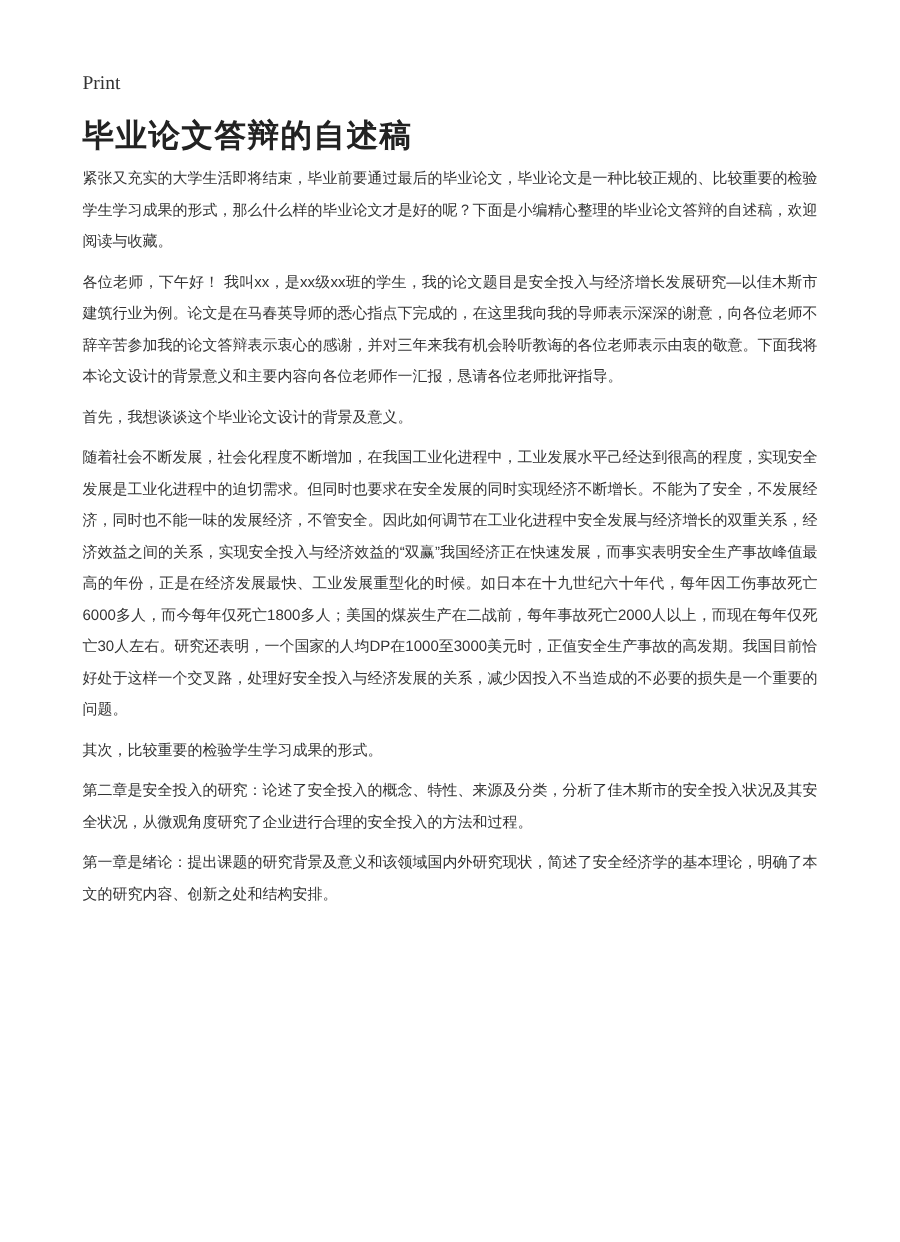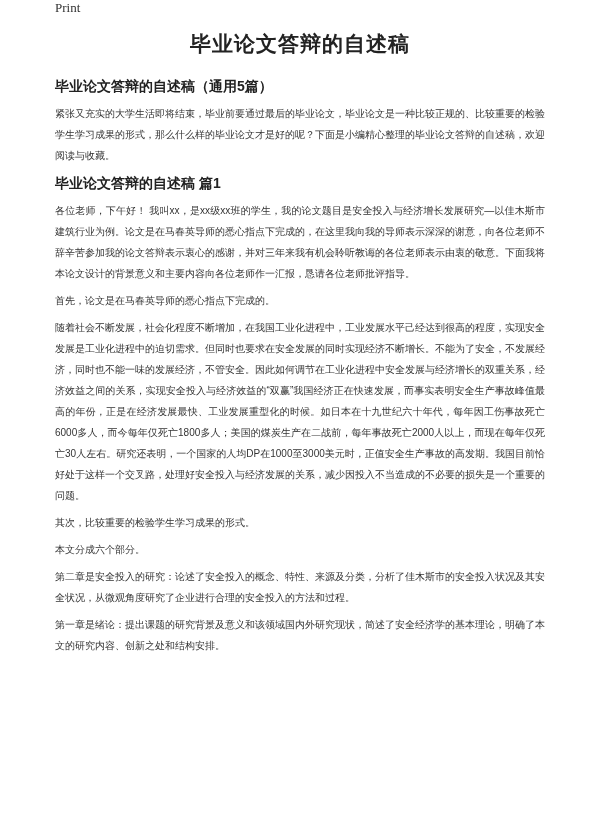--- a/index.html
+++ b/index.html
@@ -14,31 +14,32 @@
     margin: 0 auto;
     background: #ffffff;
     box-sizing: border-box;
     padding: 0 55px;
     overflow: hidden;
     font-family: "Liberation Sans", "DejaVu Sans", sans-serif;
     color: #333333;
   }
   .print-label {
     margin: 0;
+    padding-top: 47px;
     font-family: "Liberation Serif", "DejaVu Serif", serif;
     font-size: 13px;
     line-height: 15px;
     color: #333333;
   }
   .doc-title {
     margin: 16px 0 0 0;
     font-size: 21px;
     line-height: 25px;
     font-weight: bold;
-    text-align: center;
+    text-align: left;
     color: #222222;
     letter-spacing: 1px;
   }
   .doc-subtitle {
     margin: 20px 0 0 0;
     font-size: 14px;
     line-height: 21px;
     font-weight: bold;
     color: #222222;
   }
@@ -58,32 +59,29 @@
   }
 </style>
 </head>
 <body>
 
 <div class="page">
   <div class="print-label">Print</div>
 
   <h1 class="doc-title">毕业论文答辩的自述稿</h1>
 
-  <h2 class="doc-subtitle">毕业论文答辩的自述稿（通用5篇）</h2>
 
   <p class="para">紧张又充实的大学生活即将结束，毕业前要通过最后的毕业论文，毕业论文是一种比较正规的、比较重要的检验学生学习成果的形式，那么什么样的毕业论文才是好的呢？下面是小编精心整理的毕业论文答辩的自述稿，欢迎阅读与收藏。</p>
 
-  <h3 class="section-heading">毕业论文答辩的自述稿 篇1</h3>
 
   <p class="para">各位老师，下午好！ 我叫xx，是xx级xx班的学生，我的论文题目是安全投入与经济增长发展研究—以佳木斯市建筑行业为例。论文是在马春英导师的悉心指点下完成的，在这里我向我的导师表示深深的谢意，向各位老师不辞辛苦参加我的论文答辩表示衷心的感谢，并对三年来我有机会聆听教诲的各位老师表示由衷的敬意。下面我将本论文设计的背景意义和主要内容向各位老师作一汇报，恳请各位老师批评指导。</p>
 
-  <p class="para">首先，论文是在马春英导师的悉心指点下完成的。</p>
+  <p class="para">首先，我想谈谈这个毕业论文设计的背景及意义。</p>
 
   <p class="para">随着社会不断发展，社会化程度不断增加，在我国工业化进程中，工业发展水平己经达到很高的程度，实现安全发展是工业化进程中的迫切需求。但同时也要求在安全发展的同时实现经济不断增长。不能为了安全，不发展经济，同时也不能一味的发展经济，不管安全。因此如何调节在工业化进程中安全发展与经济增长的双重关系，经济效益之间的关系，实现安全投入与经济效益的“双赢”我国经济正在快速发展，而事实表明安全生产事故峰值最高的年份，正是在经济发展最快、工业发展重型化的时候。如日本在十九世纪六十年代，每年因工伤事故死亡6000多人，而今每年仅死亡1800多人；美国的煤炭生产在二战前，每年事故死亡2000人以上，而现在每年仅死亡30人左右。研究还表明，一个国家的人均DP在1000至3000美元时，正值安全生产事故的高发期。我国目前恰好处于这样一个交叉路，处理好安全投入与经济发展的关系，减少因投入不当造成的不必要的损失是一个重要的问题。</p>
 
   <p class="para">其次，比较重要的检验学生学习成果的形式。</p>
 
-  <p class="para">本文分成六个部分。</p>
 
   <p class="para">第二章是安全投入的研究：论述了安全投入的概念、特性、来源及分类，分析了佳木斯市的安全投入状况及其安全状况，从微观角度研究了企业进行合理的安全投入的方法和过程。</p>
 
   <p class="para">第一章是绪论：提出课题的研究背景及意义和该领域国内外研究现状，简述了安全经济学的基本理论，明确了本文的研究内容、创新之处和结构安排。</p>
 </div>
 
 </body></html>

